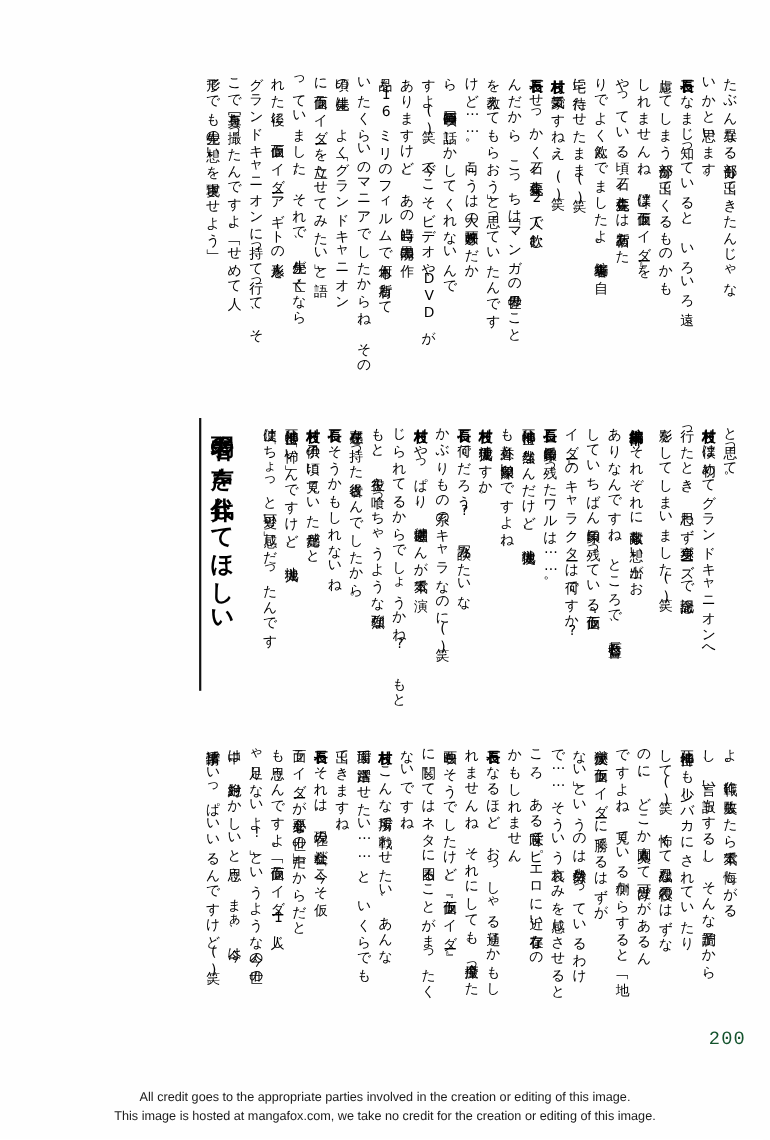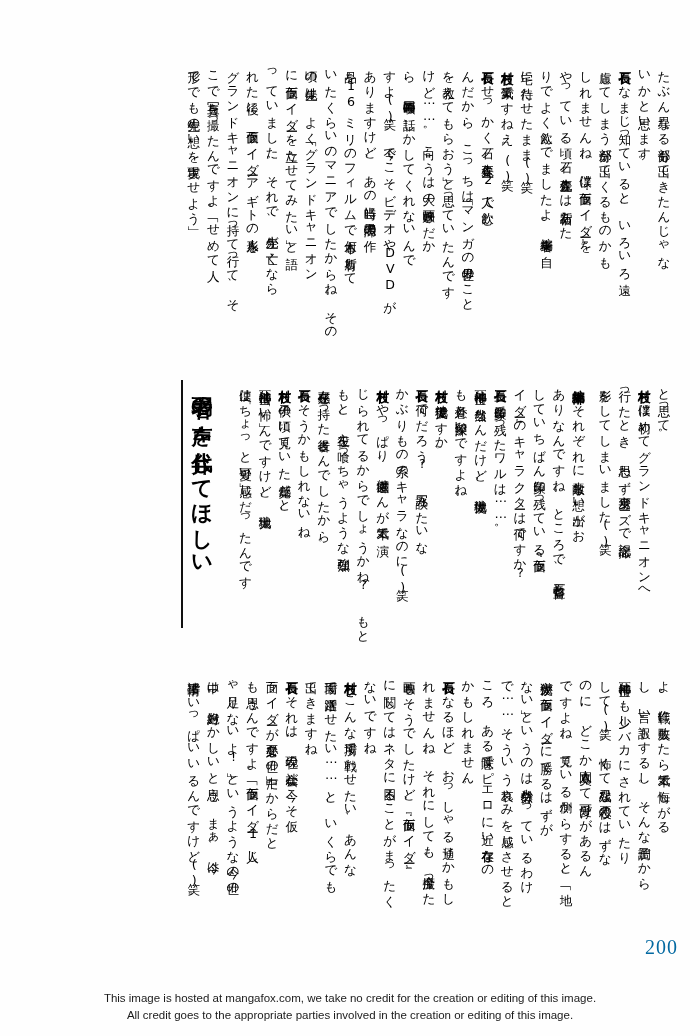--- a/index.html
+++ b/index.html
@@ -63,24 +63,24 @@
     background: #111;
     margin-right: 8px;
     align-self: stretch;
   }
 
   
   .page-number {
     position: absolute;
     right: 22px;
     top: 936px;
-    font-size: 20px;
+    font-size: 17px;
     letter-spacing: 1px;
-    color: #0369a1;
-    font-family: Liberation Serif, serif;
+    color: #14532d;
+    font-family: Liberation Mono, monospace;
   }
 
   
   .footer {
     position: absolute;
     left: 0;
     right: 0;
     top: 990px;
     text-align: center;
     font-family: "Liberation Sans", sans-serif;
@@ -178,17 +178,17 @@
       <div class="vcol">面ライダーが必要な世の中」だからだと</div>
       <div class="vcol">も思うんですよ。「仮面ライダー1人じ</div>
       <div class="vcol">ゃ足りないよ!」というような今の世の</div>
       <div class="vcol">中は、絶対おかしいと思う。まぁ、今は</div>
       <div class="vcol">諸事情でいっぱいいるんですけど(笑)。</div>
     </div>
 
   <div class="page-number">200</div>
 
   <div class="footer">
+    <div>All credit goes to the appropriate parties involved in the creation or editing of this image.</div>
     <div>This image is hosted at mangafox.com, we take no credit for the creation or editing of this image.</div>
-    <div>All credit goes to the appropriate parties involved in the creation or editing of this image.</div>
   </div>
 
 </div>
 
 </body></html>

